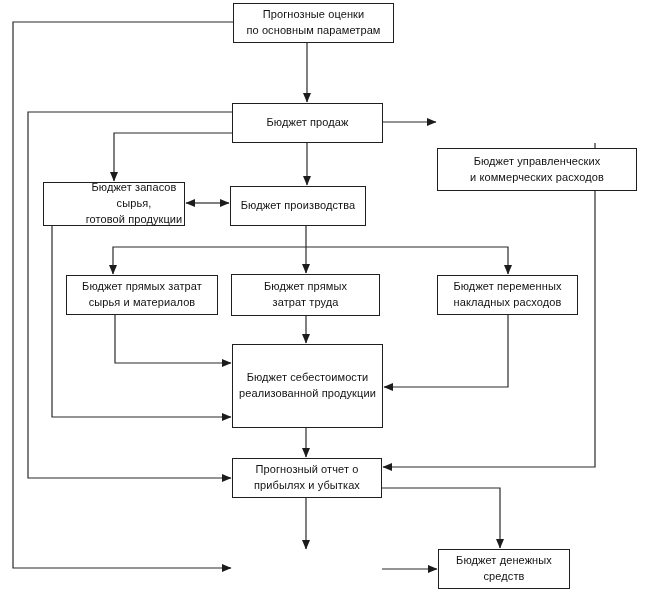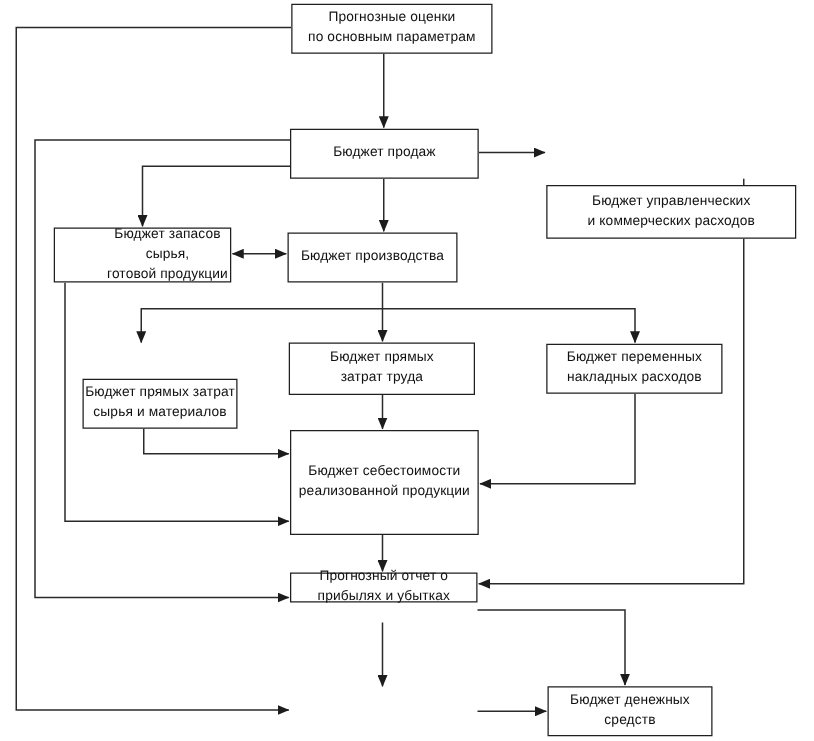--- a/index.html
+++ b/index.html
@@ -94,41 +94,41 @@
 
   <div class="node" style="left:43px; top:182px; width:142px; height:44px;padding-left:40px;">
     <span>Бюджет запасов сырья,
 готовой продукции</span>
   </div>
 
   <div class="node" style="left:230px; top:186px; width:136px; height:40px;">
     <span>Бюджет производства</span>
   </div>
 
-  <div class="node thin" style="left:66px; top:275px; width:124px; height:40px;margin-top:28px;">
+  <div class="node thin" style="left:66px; top:275px; width:152px; height:40px;">
     <span>Бюджет прямых затрат
 сырья и материалов</span>
   </div>
 
   <div class="node thin" style="left:231px; top:274px; width:149px; height:42px;">
     <span>Бюджет прямых
 затрат труда</span>
   </div>
 
   <div class="node thin" style="left:437px; top:275px; width:141px; height:40px;">
     <span>Бюджет переменных
 накладных расходов</span>
   </div>
 
   <div class="node" style="left:232px; top:344px; width:151px; height:84px;">
     <span>Бюджет себестоимости
 реализованной продукции</span>
   </div>
 
-  <div class="node thin" style="left:232px; top:458px; width:150px; height:24px;">
+  <div class="node thin" style="left:232px; top:458px; width:150px; height:40px;">
     <span>Прогнозный отчет о
 прибылях и убытках</span>
   </div>
 
 
   <div class="node thin" style="left:438px; top:549px; width:132px; height:40px;">
     <span>Бюджет денежных
 средств</span>
   </div>
 

